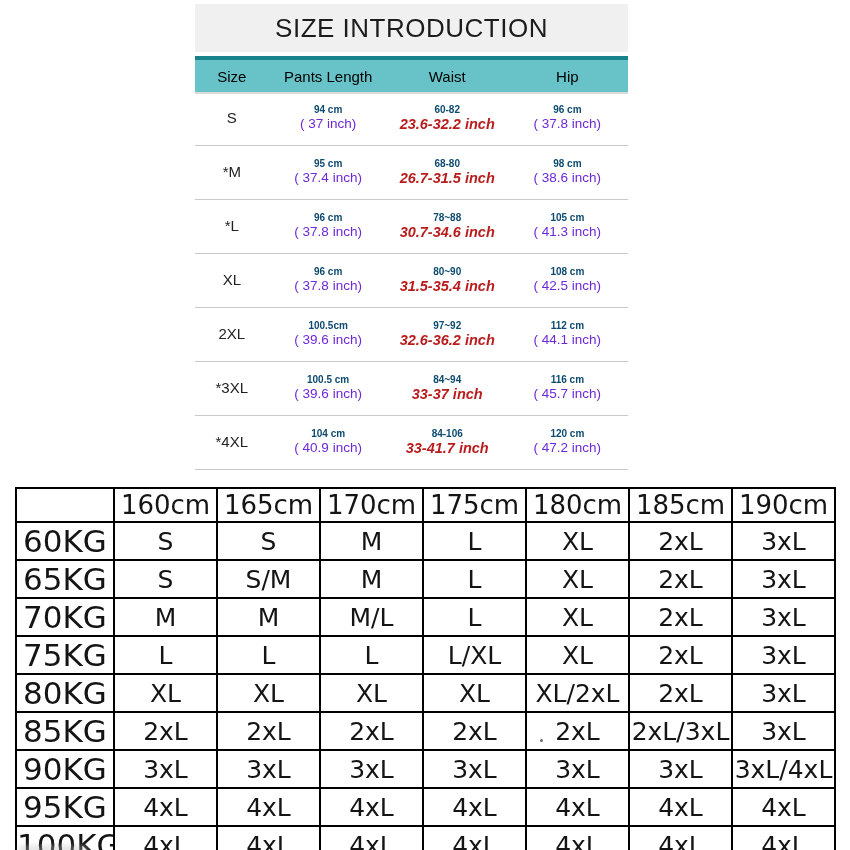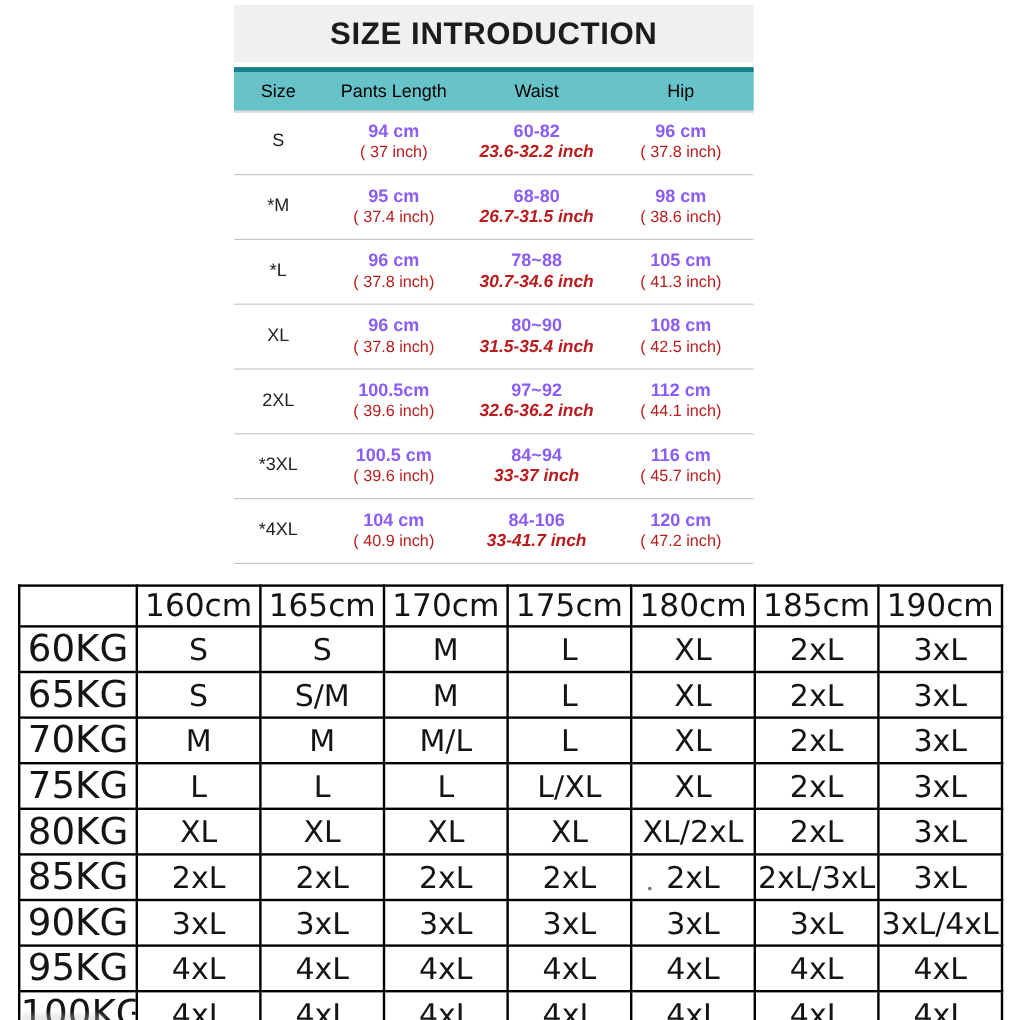--- a/index.html
+++ b/index.html
@@ -2,31 +2,31 @@
 <html><head>
 <meta charset="utf-8">
 <style>
   html,body{margin:0;padding:0;background:#fff;}
   .canvas{position:relative;width:850px;height:850px;overflow:hidden;background:#fff;
           font-family:"Liberation Sans",sans-serif;}
 
   
   .size-intro{position:absolute;left:195px;top:4px;width:433px;}
   .title-bar{height:48px;background:#f0f0f0;display:flex;align-items:center;justify-content:center;
-             font-size:26px;font-weight:bold;letter-spacing:.5px;color:#1c1c1c;}
+             font-size:26px;font-weight:normal;letter-spacing:.5px;color:#1c1c1c;}
   .thead{margin-top:4px;border-top:4px solid #18828b;background:#68c3c8;height:32px;
          display:flex;align-items:center;color:#000000;font-size:15px;
          box-shadow:0 2px 0 rgba(150,150,150,.35);}
   .thead span{display:block;text-align:center;}
   .col-size{width:17%;} .col-pants{width:27.5%;} .col-waist{width:27.5%;} .col-hip{width:28%;}
   .srow{display:flex;align-items:center;height:53px;border-bottom:1px solid #c9c9c9;}
   .cell{text-align:center;line-height:1.22;}
   .size-label{font-size:15px;color:#222;}
-  .cm{font-size:15px;font-weight:bold;color:#8b5cf6;}
-  .inch{font-size:13.5px;color:#b91c1c;}
+  .cm{font-size:10px;font-weight:bold;color:#0c4a6e;}
+  .inch{font-size:13.5px;color:#6d28d9;}
   .winch{font-size:14.5px;color:#b91c1c;font-weight:bold;font-style:italic;}
 
   
   .matrix{position:absolute;left:15px;top:487px;width:821px;border-collapse:collapse;
           table-layout:fixed;font-family:"DejaVu Sans",sans-serif;color:#141414;}
   .matrix th,.matrix td{border:2px solid #000;text-align:center;padding:0;font-weight:normal;
                         white-space:nowrap;overflow:hidden;}
   .matrix thead th{height:32px;font-size:26px;}
   .matrix tbody th{height:31px;font-size:31px;}
   .matrix tbody td{height:31px;font-size:25px;}

